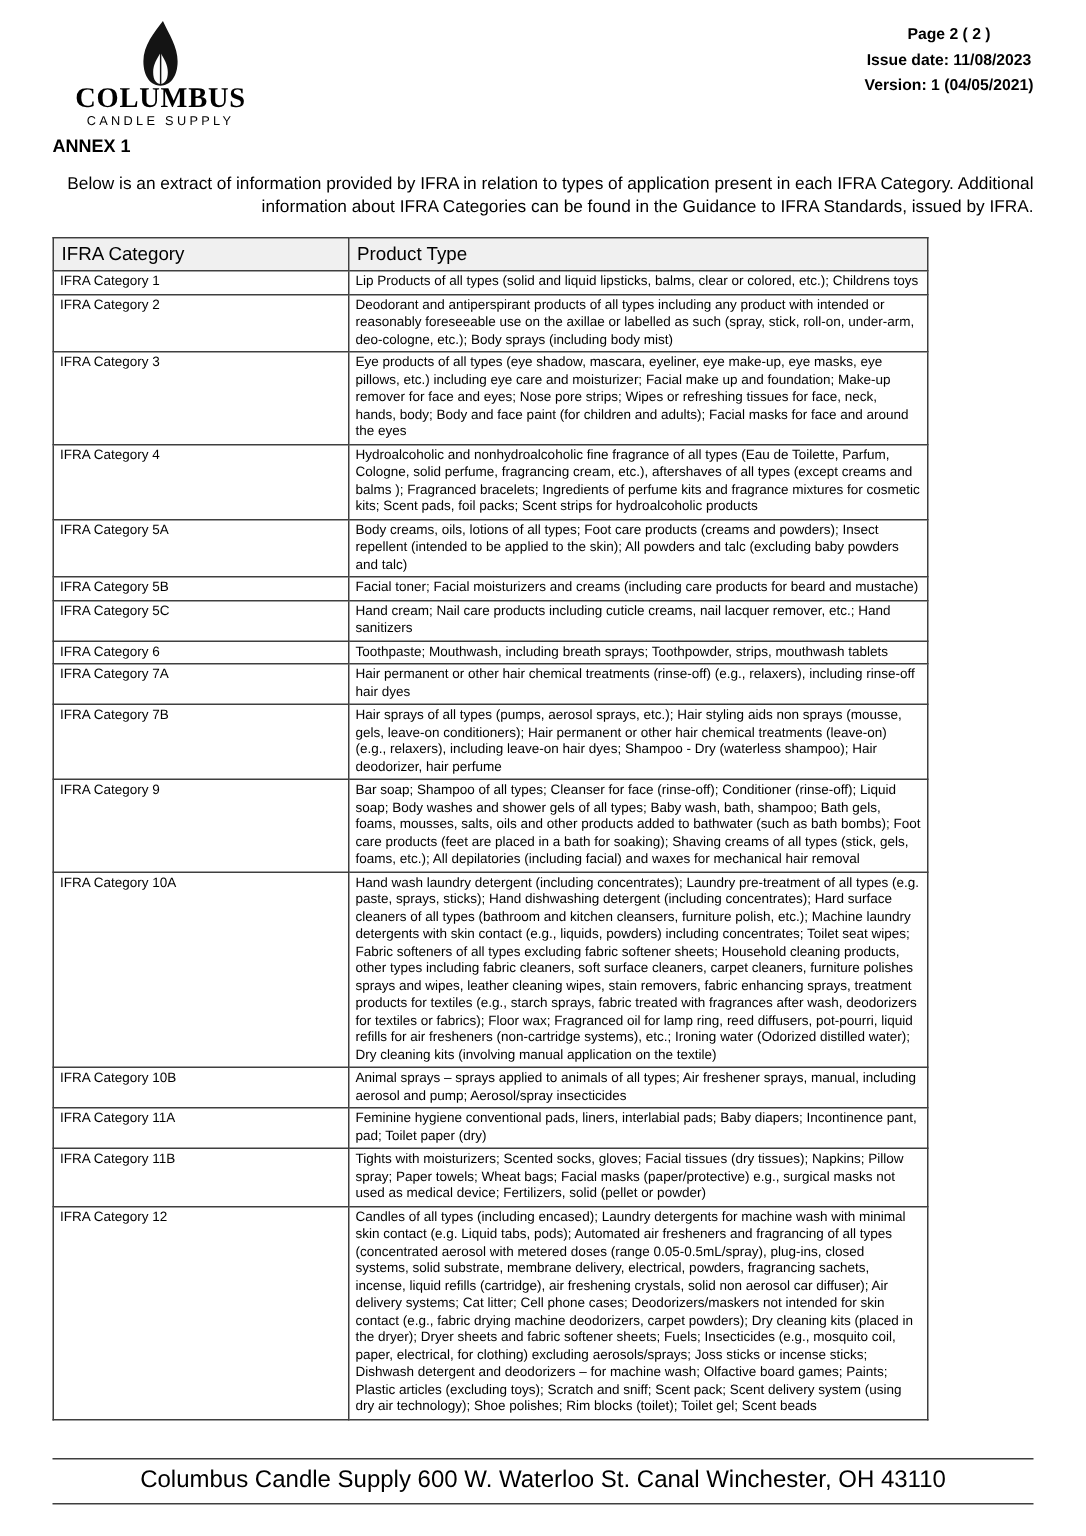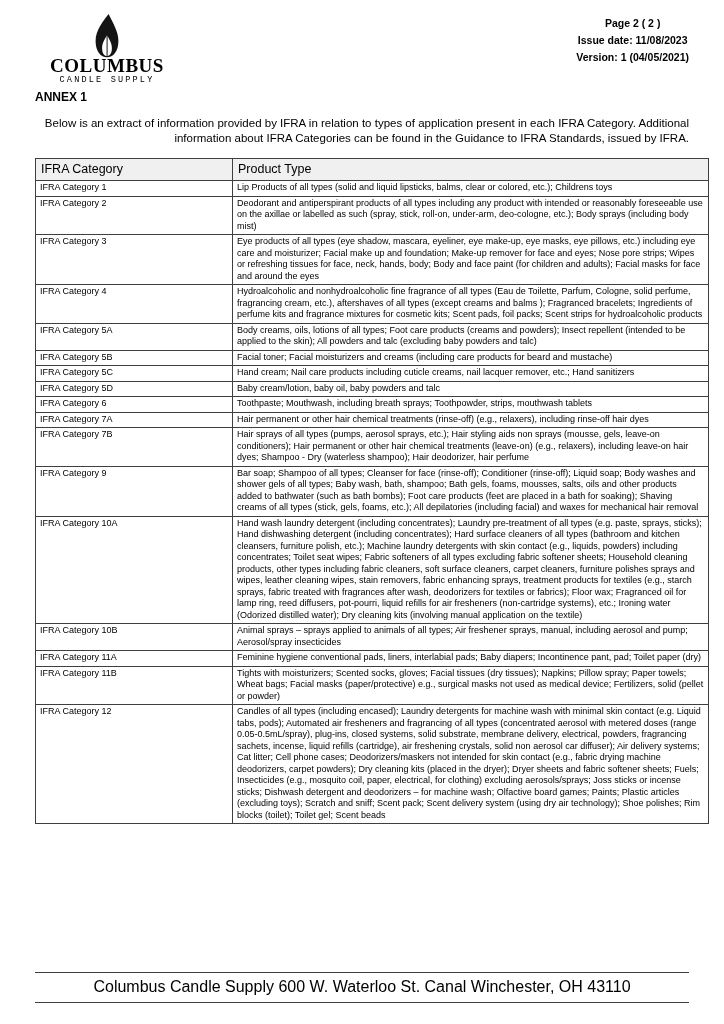--- a/index.html
+++ b/index.html
@@ -12,33 +12,33 @@
   }
   
   .top { display:flex; justify-content:space-between; align-items:flex-start; height:66px; }
   .logo { width:140px; text-align:center; margin-left:2px; }
   .flame { display:block; margin:0 auto -2px auto; }
   .brand1 {
     font-family:"Liberation Serif", serif; font-weight:bold;
     font-size:19px; line-height:1; letter-spacing:0.5px; white-space:nowrap;
   }
   .brand2 {
-    font-family:Liberation Mono, monospace;
+    font-family:Liberation Sans, sans-serif;
     font-size:8.5px; line-height:1.3; letter-spacing:2.2px; white-space:nowrap;
   }
   .meta { text-align:center; font-weight:bold; font-size:10.5px; line-height:17px; padding-top:1px; }
 
   
   .annex { font-weight:bold; font-size:12px; margin:10px 0 0 0; }
   .intro { font-size:11.5px; line-height:15px; margin:12px 0 12px 0;text-align:right; }
 
   
   table.ifra {
     border-collapse:collapse; table-layout:fixed;
-    width:674px; margin-top:12px;
+    width:584px; margin-top:12px;
   }
   table.ifra th, table.ifra td {
     border:1px solid #3f3f3f; vertical-align:top; text-align:left;
     overflow:hidden; word-wrap:break-word;
   }
   table.ifra th {
     background:#f0f0f0; font-weight:normal;
     font-size:12.5px; padding:3px 5px 4px 5px;
   }
   th.col-cat { width:186px; }
@@ -116,24 +116,20 @@
   <tr>
     <td class="cat">IFRA Category 5B</td>
     <td class="pt">Facial toner; Facial moisturizers and creams (including care products for beard and mustache)</td>
   </tr>
 
   <tr>
     <td class="cat">IFRA Category 5C</td>
     <td class="pt">Hand cream; Nail care products including cuticle creams, nail lacquer remover, etc.; Hand sanitizers</td>
   </tr>
 
-  <tr>
-    <td class="cat">IFRA Category 5D</td>
-    <td class="pt">Baby cream/lotion, baby oil, baby powders and talc</td>
-  </tr>
 
   <tr>
     <td class="cat">IFRA Category 6</td>
     <td class="pt">Toothpaste; Mouthwash, including breath sprays; Toothpowder, strips, mouthwash tablets</td>
   </tr>
 
   <tr>
     <td class="cat">IFRA Category 7A</td>
     <td class="pt">Hair permanent or other hair chemical treatments (rinse-off) (e.g., relaxers), including rinse-off hair dyes</td>
   </tr>

